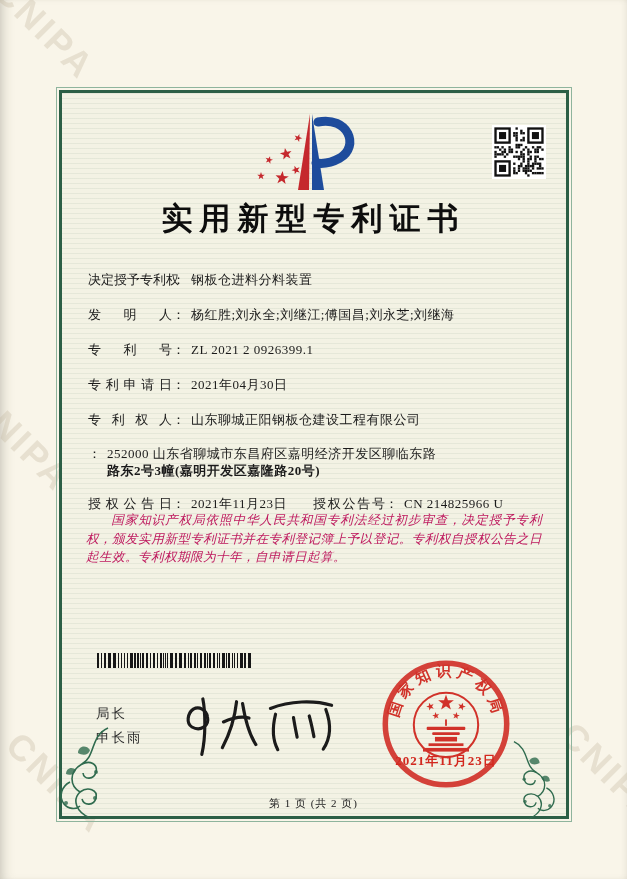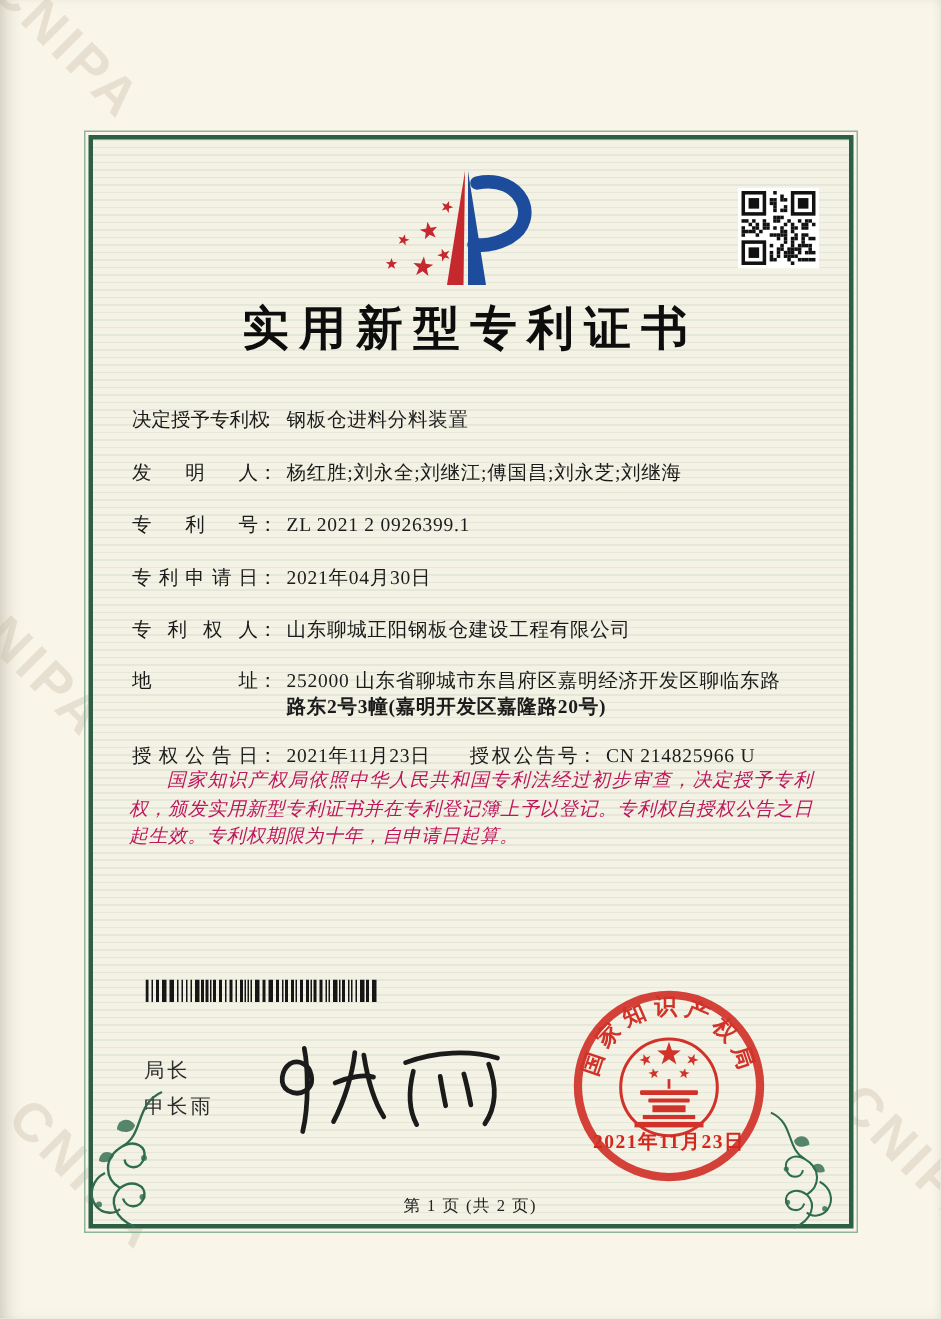--- a/index.html
+++ b/index.html
@@ -236,21 +236,20 @@
       <span class="flabel">专利申请日</span>
         <span class="fcolon">：</span>
       <span class="fval">2021年04月30日</span>
     </div>
     <div class="frow">
       <span class="flabel">专利权人</span>
         <span class="fcolon">：</span>
       <span class="fval">山东聊城正阳钢板仓建设工程有限公司</span>
     </div>
     <div class="frow" style="margin-bottom:16px;line-height:16.5px;">
-      <span class="flabel">地址</span>
         <span class="fcolon">：</span>
       <span class="fval" style="white-space:normal;">
         <span class="addr1">252000 山东省聊城市东昌府区嘉明经济开发区聊临东路</span>
         <span class="addr2">路东2号3幢(嘉明开发区嘉隆路20号)</span>
       </span>
     </div>
     <div class="frow grant-row">
       <span class="flabel">授权公告日</span>
         <span class="fcolon">：</span>
       <span class="fval">2021年11月23日</span>

